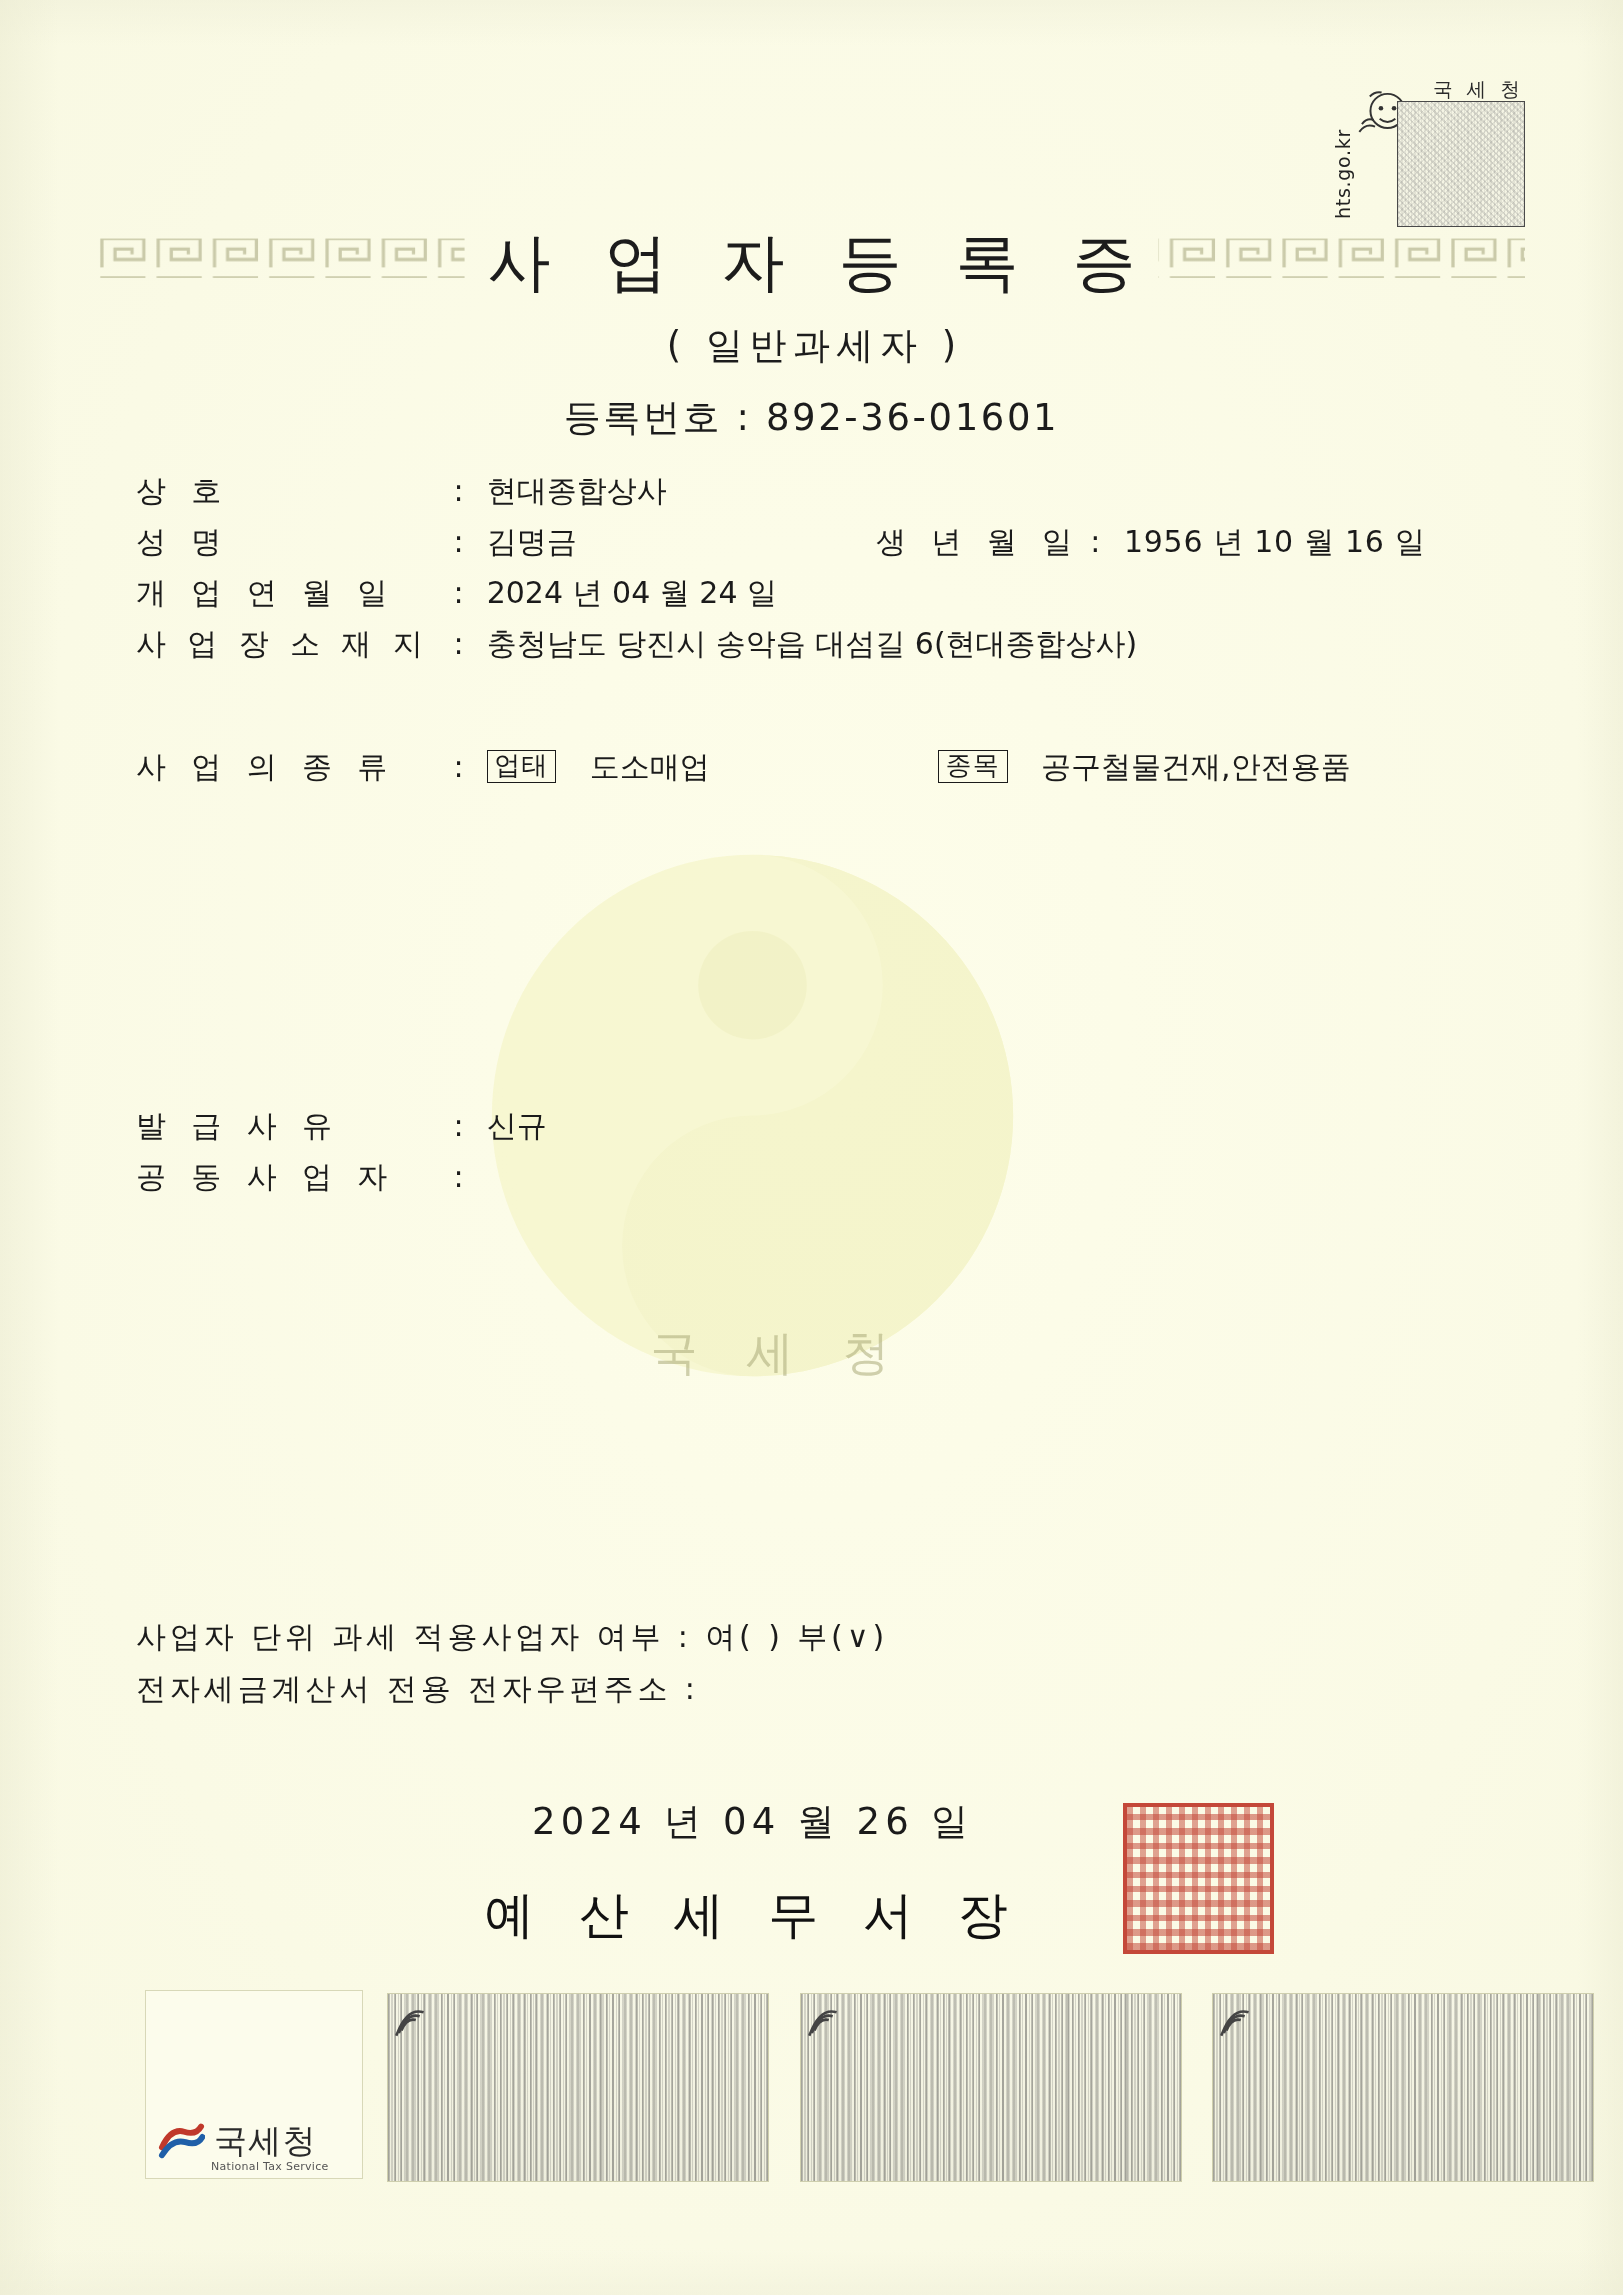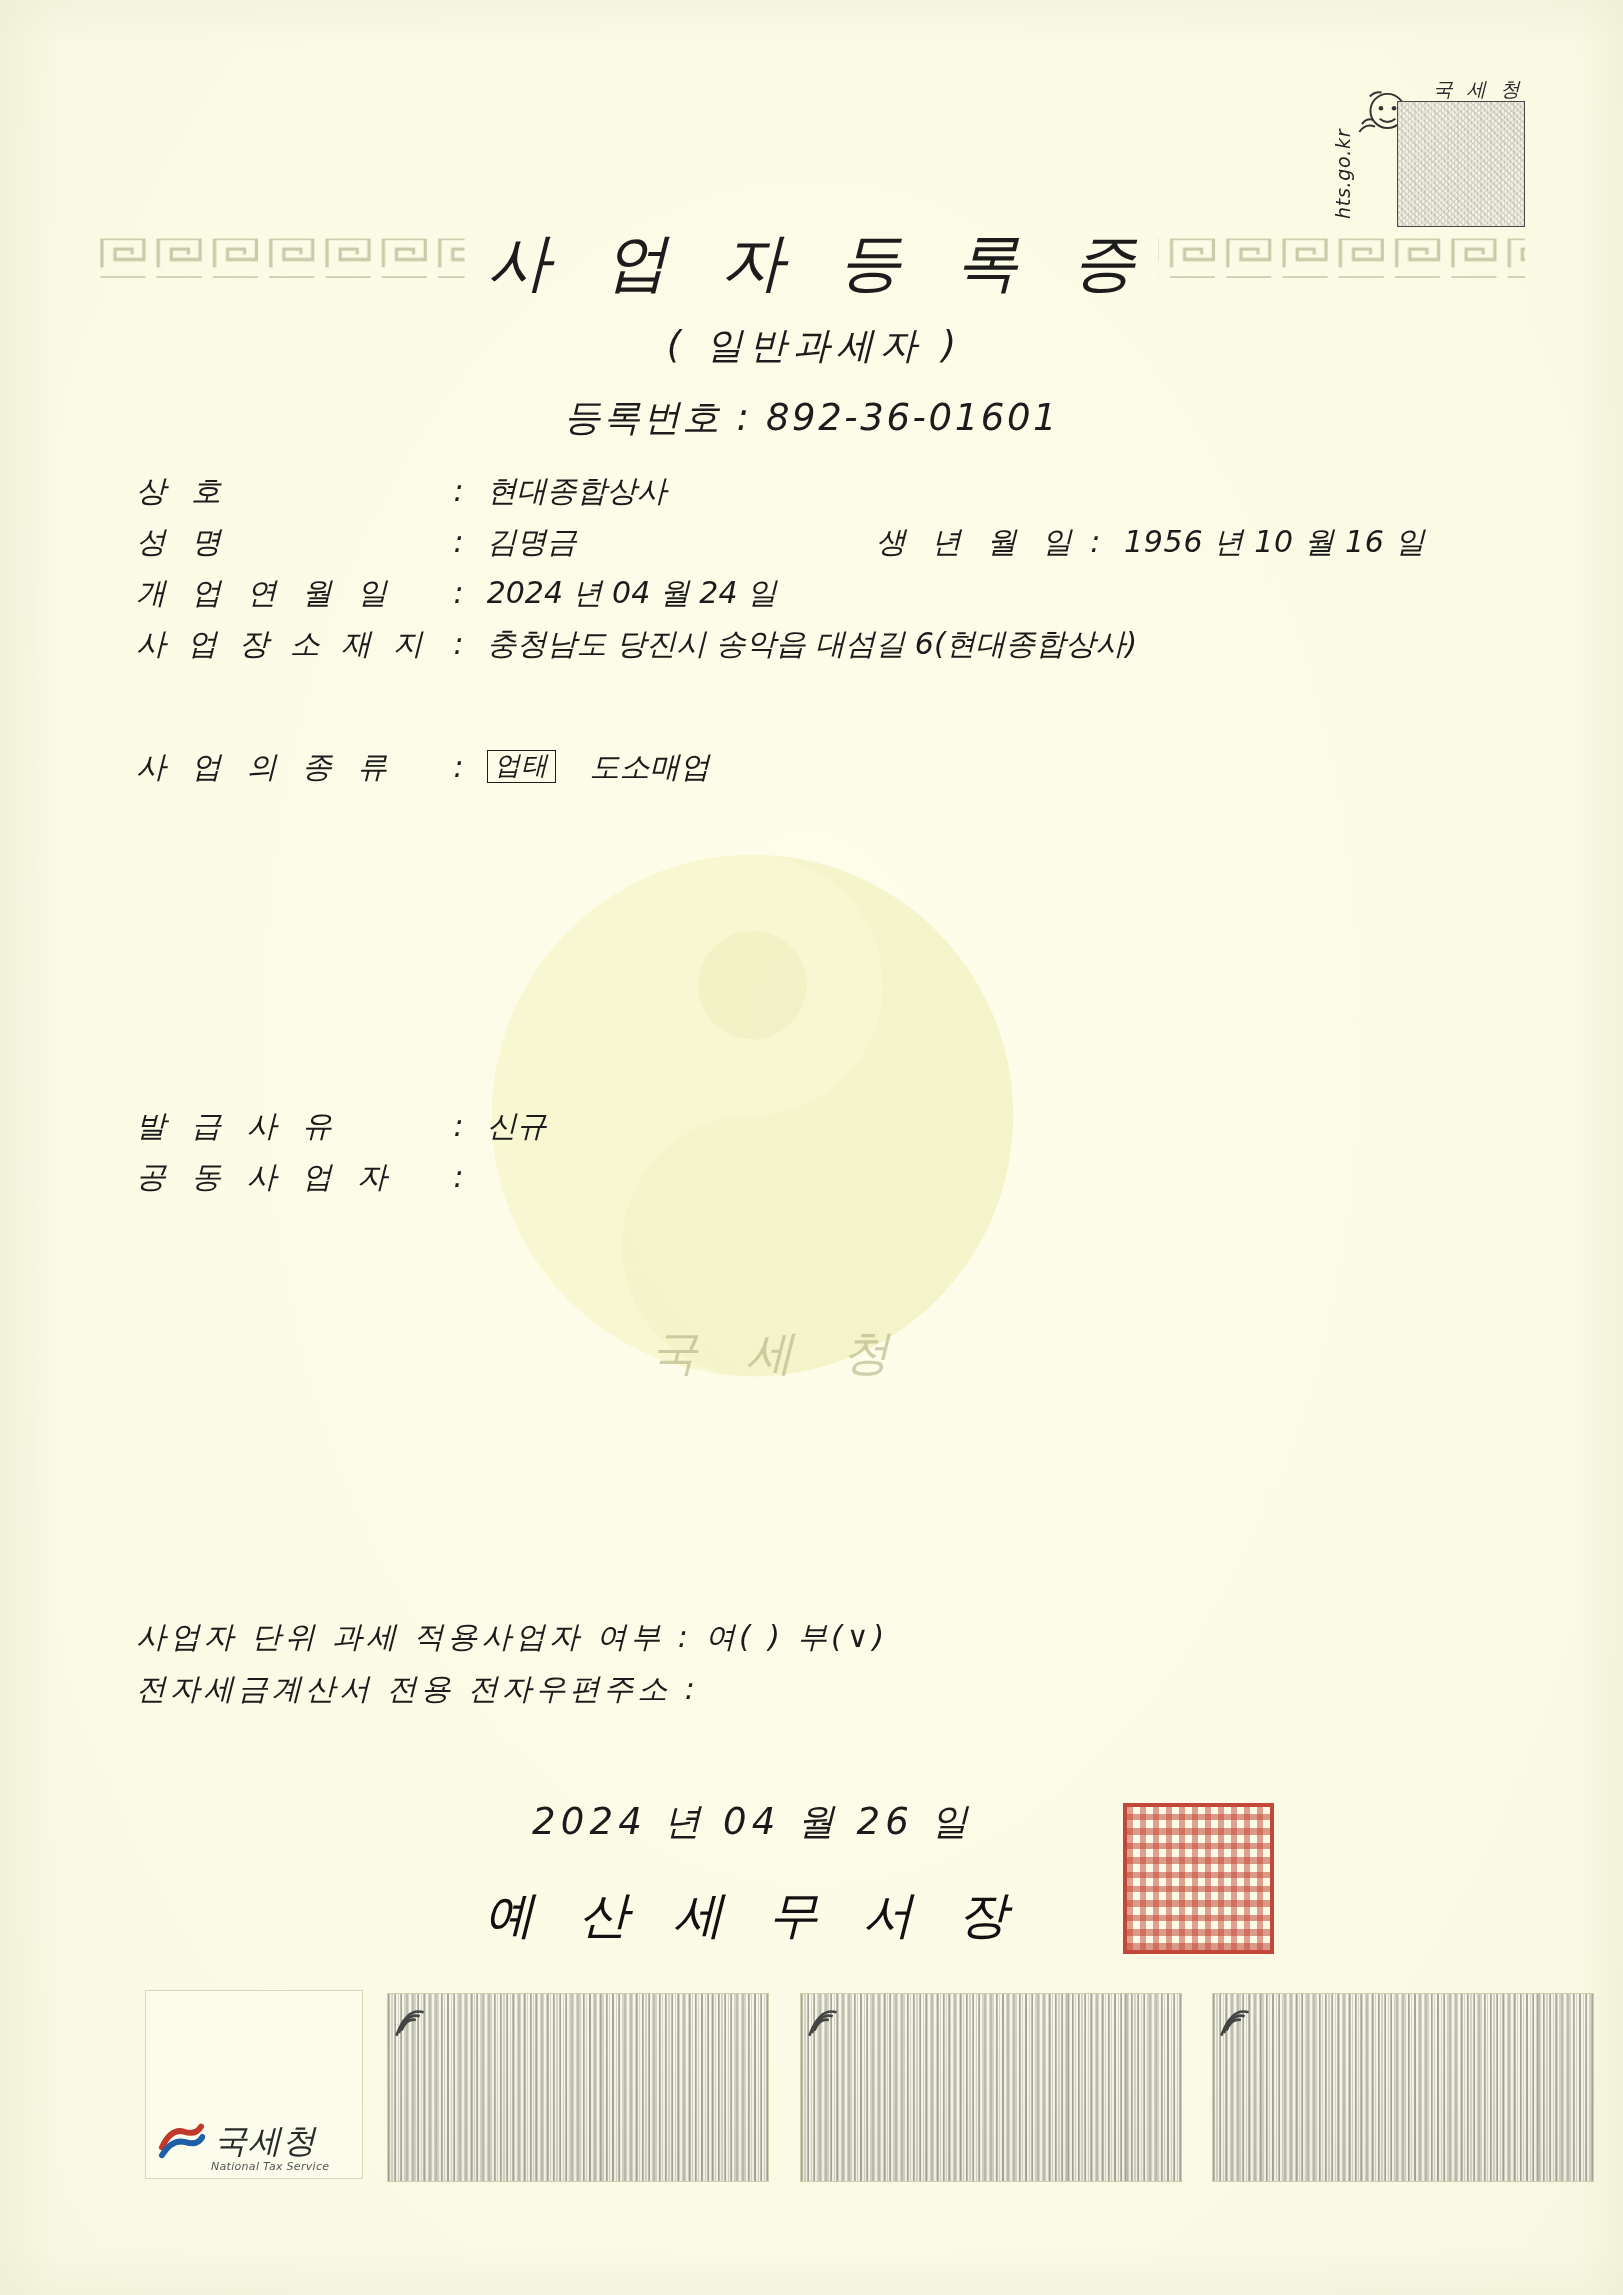--- a/index.html
+++ b/index.html
@@ -9,21 +9,20 @@
   }
   body {
     font-family: "DejaVu Sans", "Liberation Sans", sans-serif;
   }
   .page {
     position: relative;
     width: 1623px;
     height: 2295px;
     background: #fbfbe8;
     overflow: hidden;
-    font-style: italic;
   }
   
   .paper-tint {
     position: absolute;
     inset: 0;
     background:
       radial-gradient(ellipse at 50% 45%, rgba(255,255,235,0.55) 0%, rgba(250,250,225,0.25) 55%, rgba(243,243,215,0.35) 100%);
     pointer-events: none;
   }
   .edge-shade {
@@ -402,20 +401,25 @@
     </div>
 
     <div class="row" style="height:72px;"></div>
 
     <div class="row">
       <span class="lab">사 업 의 종 류</span>
       <span class="colon">:</span>
       <span class="boxed">업태</span>
       <span class="gap-sm"></span>
       <span class="val">도소매업</span>
+      <span class="biz-type-second">
+        <span class="boxed">종목</span>
+        <span class="gap-sm"></span>
+        <span class="val">공구철물건재,안전용품</span>
+      </span>
     </div>
   </div>
 
   <div class="lower">
     <div class="row">
       <span class="lab">발 급 사 유</span>
       <span class="colon">:</span>
       <span class="val">신규</span>
     </div>
     <div class="row">

